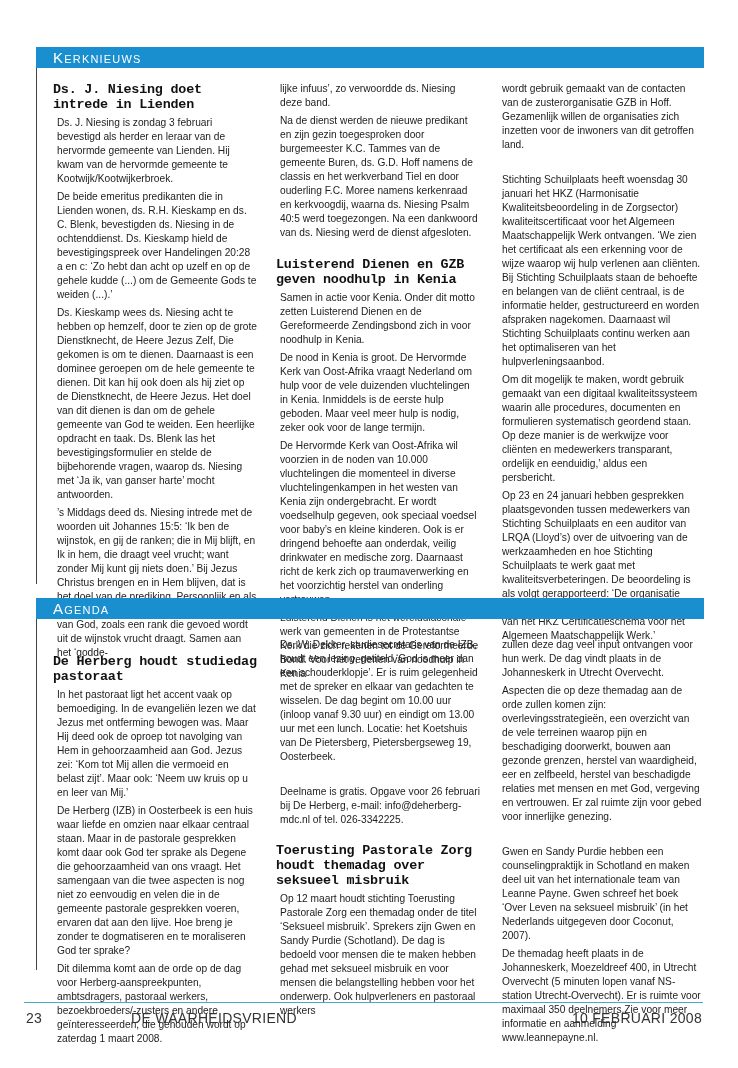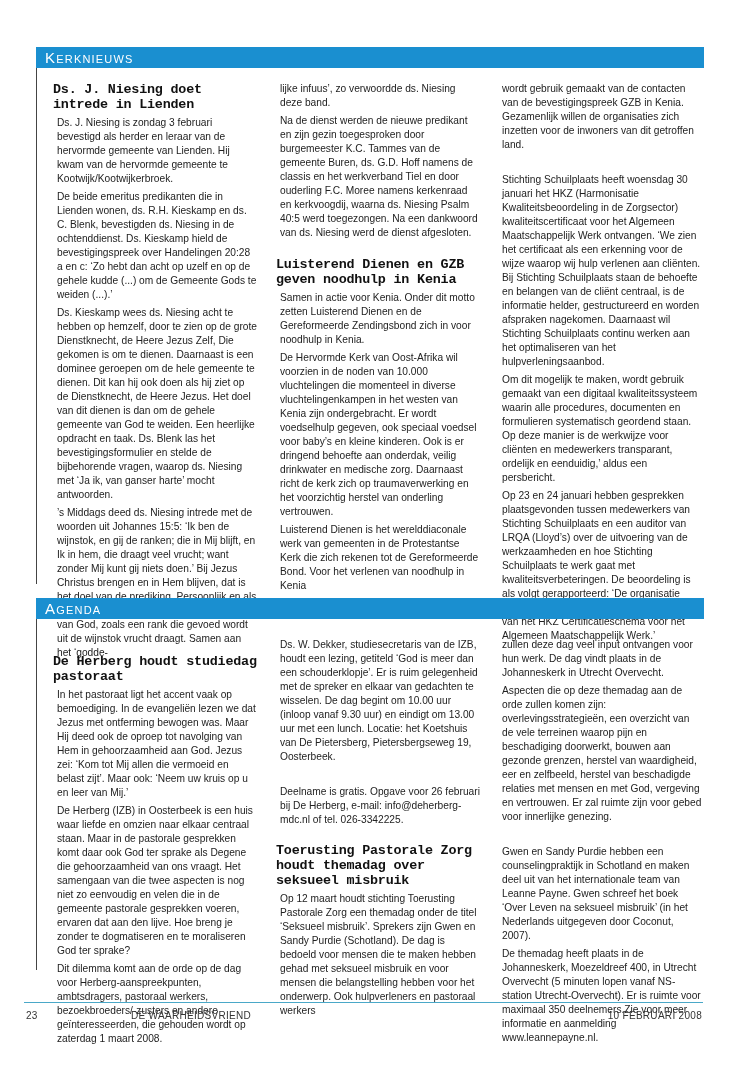--- a/index.html
+++ b/index.html
@@ -2,59 +2,60 @@
 <html><head>
 <meta charset="utf-8">
 <style>
   html, body { margin: 0; padding: 0; background: #ffffff; }
   body { width: 738px; height: 1068px; position: relative; overflow: hidden;
          font-family: "DejaVu Sans", sans-serif; color: #1a1a1a; }
   .section { position: absolute; left: 36px; width: 667px; border-left: 1px solid #444; }
   .sec-header { background: #1a8fd0; height: 21px; color: #fff;
                 font-family: "Liberation Sans", sans-serif; font-size: 15px;
                 letter-spacing: 1.2px; font-variant: small-caps; line-height: 21px;
-                padding-left: 9px; margin-left: -1px; }
+                padding-left: 17px; margin-left: -1px; }
   .cols { position: relative; }
   .col { position: absolute; top: 0; width: 208px; }
   .col1 { left: 16px; }
   .col2 { left: 239px; }
   .col3 { left: 461px; }
   h2 { font-family: Liberation Mono, monospace; font-weight: bold; font-size: 13.4px;
        line-height: 15px; margin: 0; color: #111; letter-spacing: -0.2px; }
   p { margin: 4px; font-family: "Liberation Sans", sans-serif; font-size: 10.2px;
       line-height: 14px; color: #222; }
   .gap { height: 12.7px; }
   .footer-line { position: absolute; left: 24px; top: 1002px; width: 679px; height: 1px; background: #4aa8c8; }
   .footer { position: absolute; top: 1010px; font-family: "Liberation Sans", sans-serif;
-            font-size: 10px; color: #333; letter-spacing: 0.3px; }
+            font-size: 14px; color: #333; letter-spacing: 0.3px; }
 </style>
 </head>
 <body>
 
 <div class="section" style="top:47px; height:537px;">
   <div class="sec-header">Kerknieuws</div>
   <div class="cols">
     <div class="col col1" style="top:14px;">
       <h2>Ds. J. Niesing doet intrede in Lienden</h2>
       <p>Ds. J. Niesing is zondag 3 februari bevestigd als herder en leraar van de hervormde gemeente van Lienden. Hij kwam van de hervormde gemeente te Kootwijk/Kootwijkerbroek.</p>
       <p>De beide emeritus predikanten die in Lienden wonen, ds. R.H. Kieskamp en ds. C. Blenk, bevestigden ds. Niesing in de ochtenddienst. Ds. Kieskamp hield de bevestigingspreek over Handelingen 20:28 a en c: ‘Zo hebt dan acht op uzelf en op de gehele kudde (...) om de Gemeente Gods te weiden (...).’</p>
       <p>Ds. Kieskamp wees ds. Niesing acht te hebben op hemzelf, door te zien op de grote Dienstknecht, de Heere Jezus Zelf, Die gekomen is om te dienen. Daarnaast is een dominee geroepen om de hele gemeente te dienen. Dit kan hij ook doen als hij ziet op de Dienstknecht, de Heere Jezus. Het doel van dit dienen is dan om de gehele gemeente van God te weiden. Een heerlijke opdracht en taak. Ds. Blenk las het bevestigingsformulier en stelde de bijbehorende vragen, waarop ds. Niesing met ‘Ja ik, van ganser harte’ mocht antwoorden.</p>
       <p>’s Middags deed ds. Niesing intrede met de woorden uit Johannes 15:5: ‘Ik ben de wijnstok, en gij de ranken; die in Mij blijft, en Ik in hem, die draagt veel vrucht; want zonder Mij kunt gij niets doen.’ Bij Jezus Christus brengen en in Hem blijven, dat is het doel van de prediking. Persoonlijk en als gemeente gevoed te worden uit het Woord van God, zoals een rank die gevoed wordt uit de wijnstok vrucht draagt. Samen aan het ‘godde-</p>
     </div>
     <div class="col col2" style="top:10px;">
       <p>lijke infuus’, zo verwoordde ds. Niesing deze band.</p>
       <p>Na de dienst werden de nieuwe predikant en zijn gezin toegesproken door burgemeester K.C. Tammes van de gemeente Buren, ds. G.D. Hoff namens de classis en het werkverband Tiel en door ouderling F.C. Moree namens kerkenraad en kerkvoogdij, waarna ds. Niesing Psalm 40:5 werd toegezongen. Na een dankwoord van ds. Niesing werd de dienst afgesloten.</p>
       <div class="gap"></div>
       <h2>Luisterend Dienen en GZB geven noodhulp in Kenia</h2>
       <p>Samen in actie voor Kenia. Onder dit motto zetten Luisterend Dienen en de Gereformeerde Zendingsbond zich in voor noodhulp in Kenia.</p>
+      <p>De nood in Kenia is groot. De Hervormde Kerk van Oost-Afrika vraagt Nederland om hulp voor de vele duizenden vluchtelingen in Kenia. Inmiddels is de eerste hulp geboden. Maar veel meer hulp is nodig, zeker ook voor de lange termijn.</p>
       <p>De Hervormde Kerk van Oost-Afrika wil voorzien in de noden van 10.000 vluchtelingen die momenteel in diverse vluchtelingenkampen in het westen van Kenia zijn ondergebracht. Er wordt voedselhulp gegeven, ook speciaal voedsel voor baby’s en kleine kinderen. Ook is er dringend behoefte aan onderdak, veilig drinkwater en medische zorg. Daarnaast richt de kerk zich op traumaverwerking en het voorzichtig herstel van onderling vertrouwen.</p>
       <p>Luisterend Dienen is het werelddiaconale werk van gemeenten in de Protestantse Kerk die zich rekenen tot de Gereformeerde Bond. Voor het verlenen van noodhulp in Kenia</p>
     </div>
     <div class="col col3" style="top:10px;">
-      <p>wordt gebruik gemaakt van de contacten van de bevestigingspreek GZB in Kenia. Gezamenlijk willen de organisaties zich inzetten voor de inwoners van dit getroffen land.</p>
+      <p>wordt gebruik gemaakt van de contacten van de zusterorganisatie GZB in Hoff. Gezamenlijk willen de organisaties zich inzetten voor de inwoners van dit getroffen land.</p>
       <div class="gap"></div>
       <p>Stichting Schuilplaats heeft woensdag 30 januari het HKZ (Harmonisatie Kwaliteitsbeoordeling in de Zorgsector) kwaliteitscertificaat voor het Algemeen Maatschappelijk Werk ontvangen. ‘We zien het certificaat als een erkenning voor de wijze waarop wij hulp verlenen aan cliënten. Bij Stichting Schuilplaats staan de behoefte en belangen van de cliënt centraal, is de informatie helder, gestructureerd en worden afspraken nagekomen. Daarnaast wil Stichting Schuilplaats continu werken aan het optimaliseren van het hulpverleningsaanbod.</p>
       <p>Om dit mogelijk te maken, wordt gebruik gemaakt van een digitaal kwaliteitssysteem waarin alle procedures, documenten en formulieren systematisch geordend staan. Op deze manier is de werkwijze voor cliënten en medewerkers transparant, ordelijk en eenduidig,’ aldus een persbericht.</p>
       <p>Op 23 en 24 januari hebben gesprekken plaatsgevonden tussen medewerkers van Stichting Schuilplaats en een auditor van LRQA (Lloyd’s) over de uitvoering van de werkzaamheden en hoe Stichting Schuilplaats te werk gaat met kwaliteitsverbeteringen. De beoordeling is als volgt gerapporteerd: ‘De organisatie voldoet op een goede wijze aan de normen van het HKZ Certificatieschema voor het Algemeen Maatschappelijk Werk.’</p>
     </div>
   </div>
 </div>
 
 <div class="section" style="top:598px; height:372px;">
   <div class="sec-header">Agenda</div>

